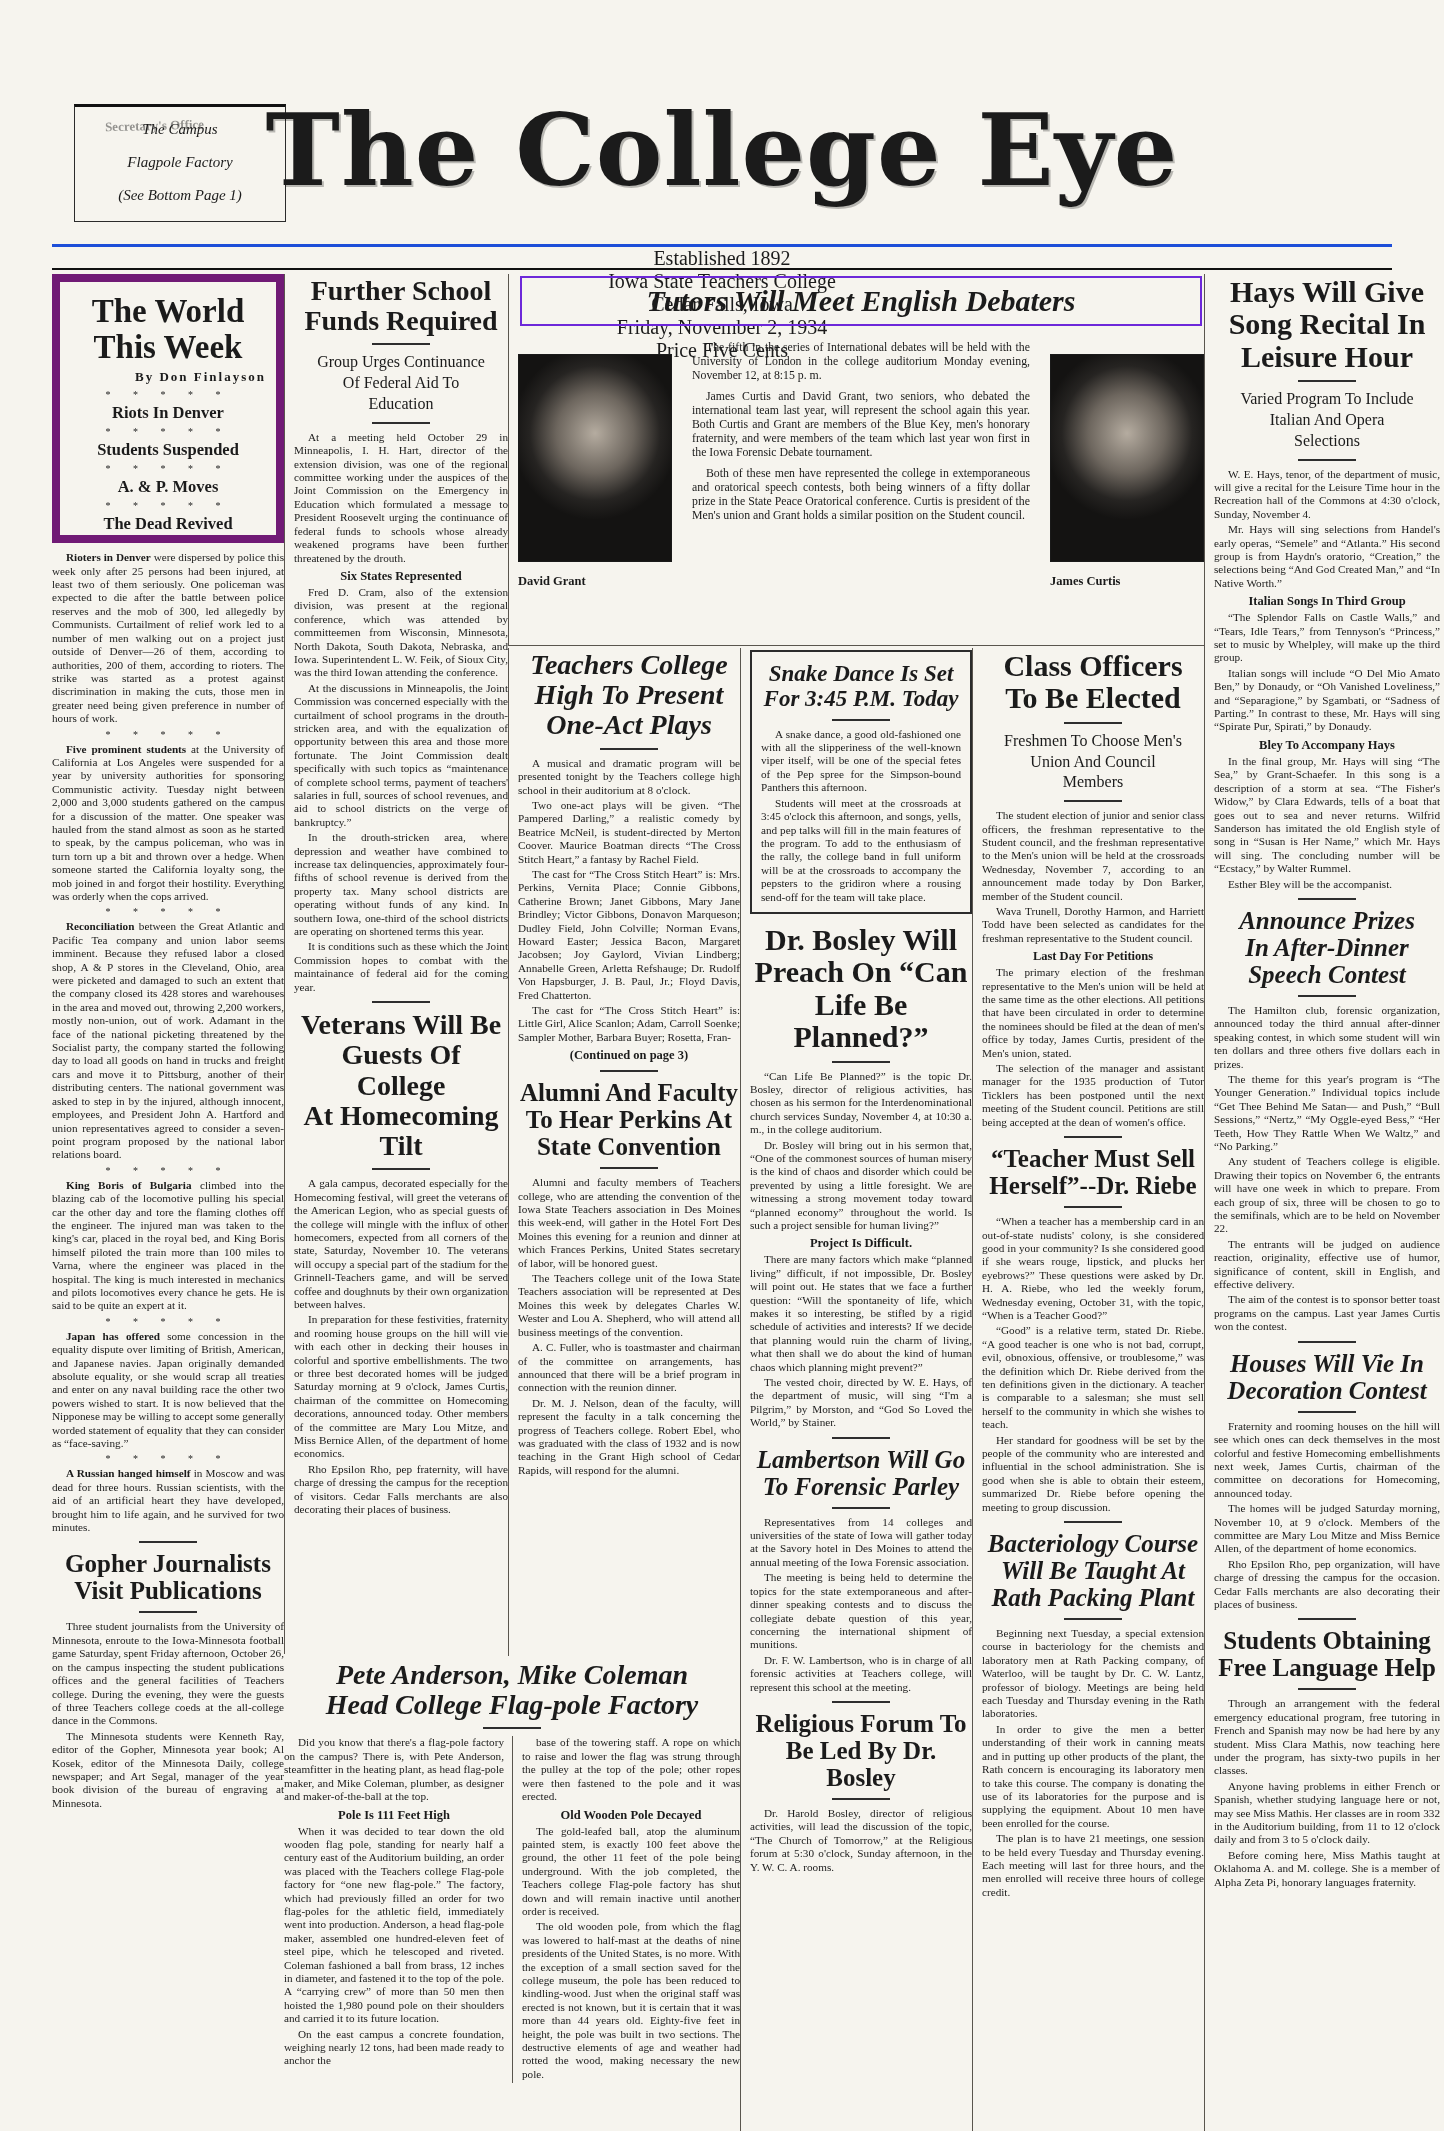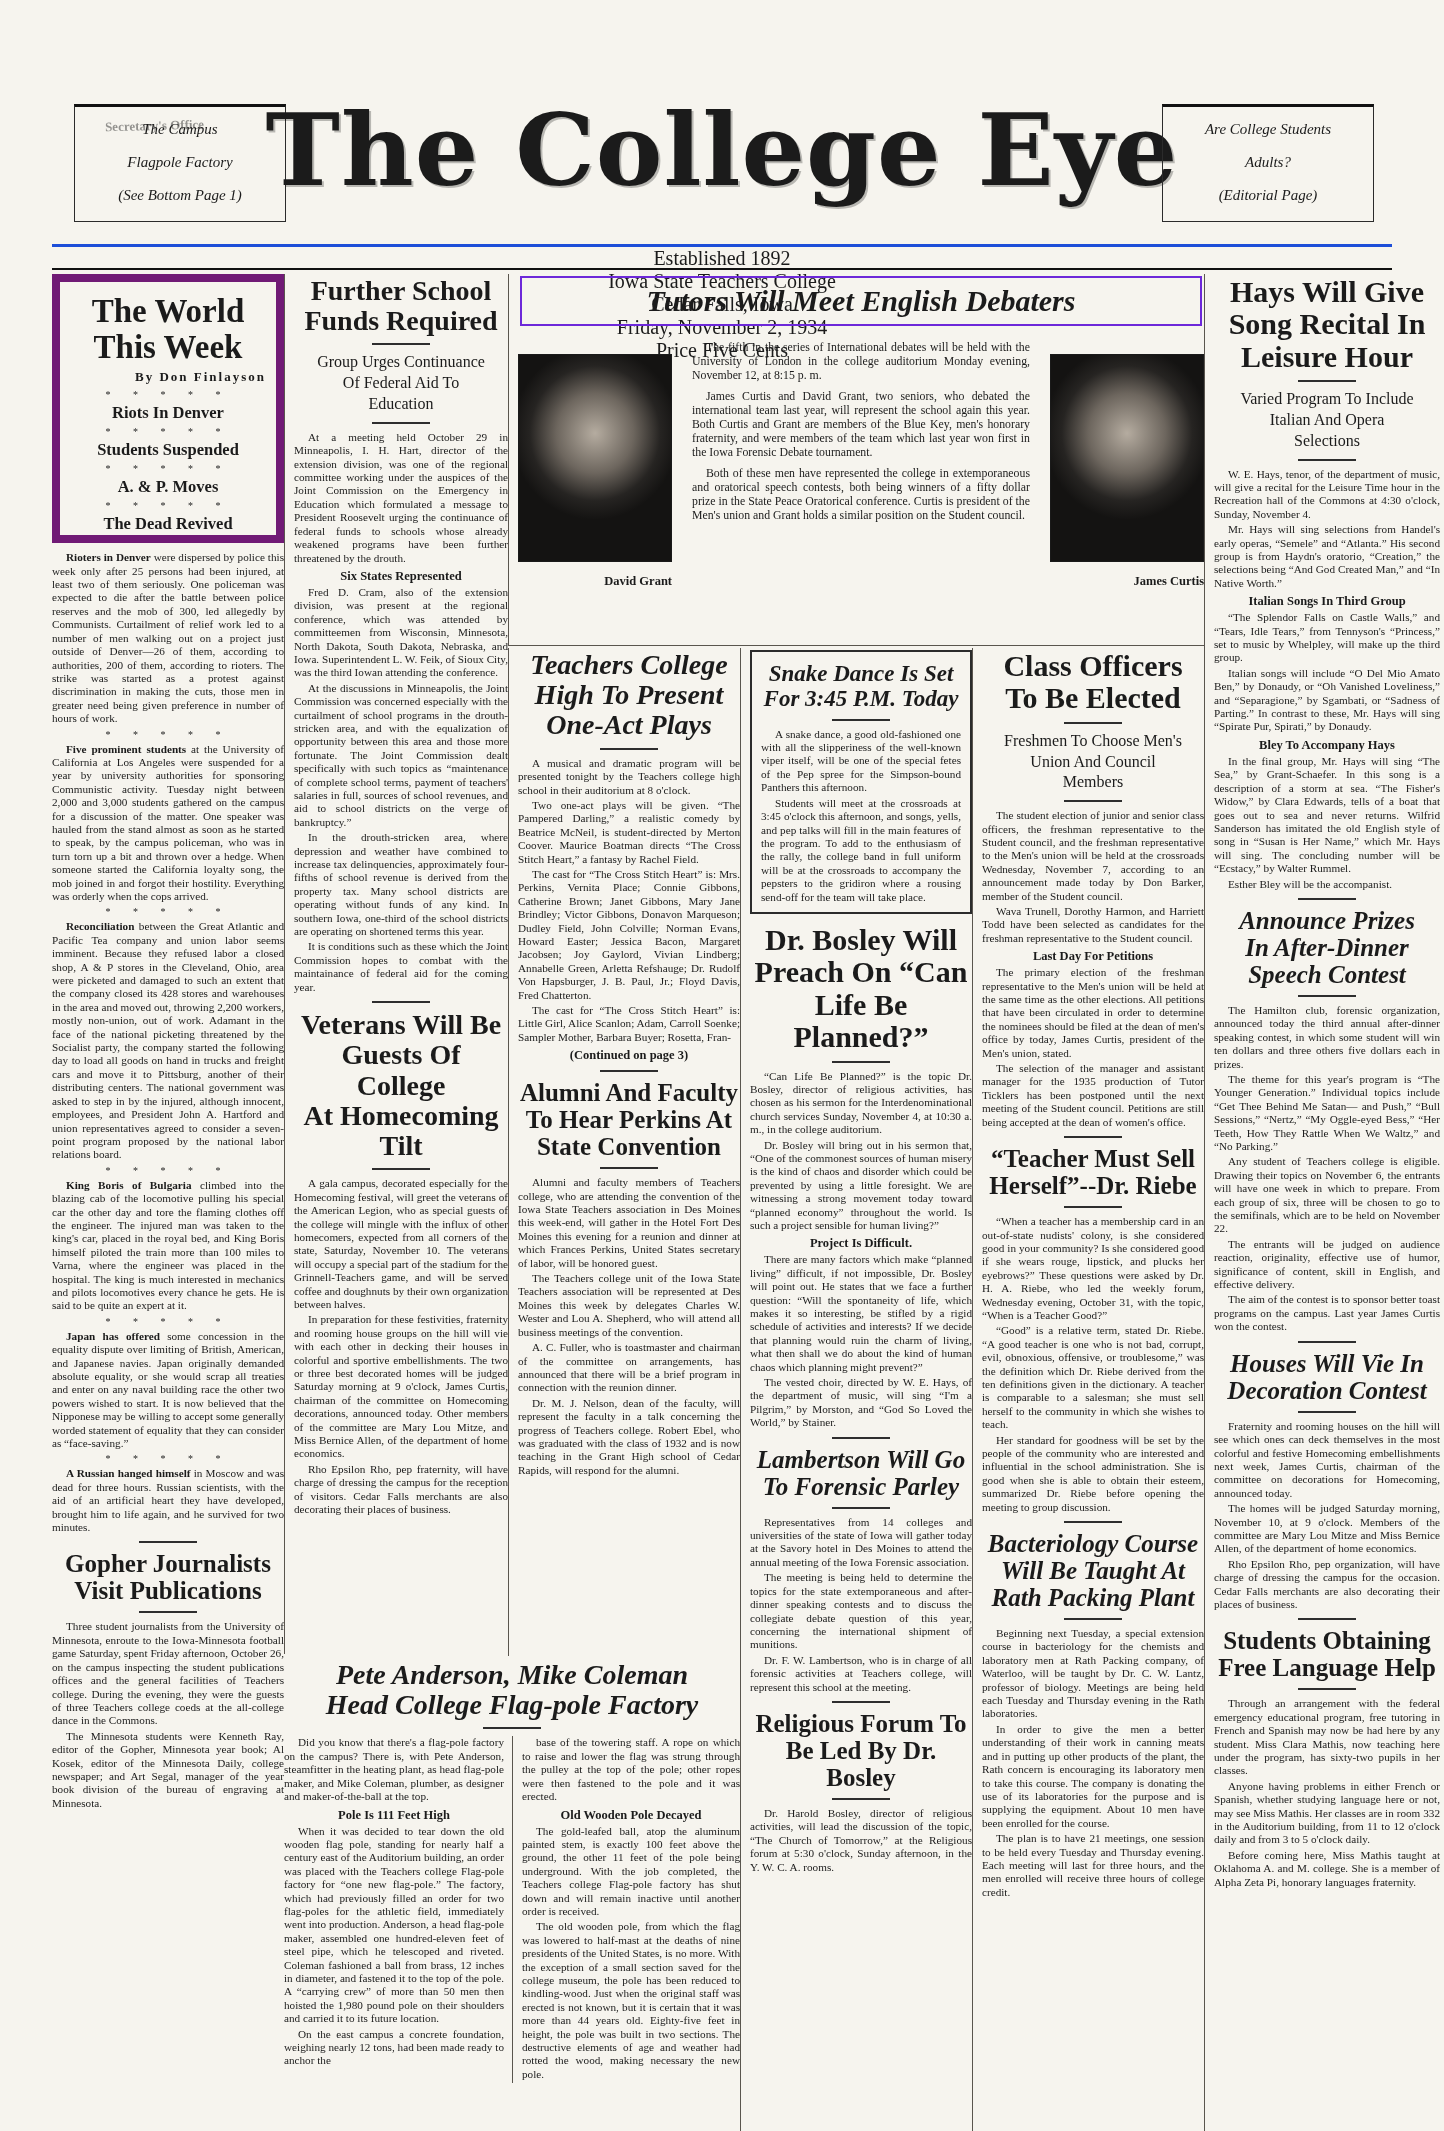--- a/index.html
+++ b/index.html
@@ -50,21 +50,21 @@
   .lead{font-weight:bold;}
   .drule{width:58px;border-top:2px solid #2e2e2e;margin:7px auto;}
   .boxed{border:8px solid #701a75;padding:10px 10px 0;margin-bottom:8px;}
   
   .banner-box{border:2px solid #6d28d9;margin:2px 2px 10px;padding:8px 4px;}
   .banner{font-weight:bold;font-style:italic;font-size:30px;text-align:center;line-height:1;}
   .deb-row{display:flex;align-items:flex-start;}
   .photo{width:152px;height:206px;margin-top:18px;
          background:radial-gradient(ellipse 55% 42% at 50% 38%,#b5aca0 0%,#6d665e 46%,#262422 78%,#141312 100%);
          border:1px solid #1a1a1a;}
-  .fig{text-align:right;flex:0 0 auto;}
+  .fig{text-align:left;flex:0 0 auto;}
   .cap{font-weight:bold;font-size:12.5px;margin-top:12px;}
   .deb-text{flex:1 1 auto;padding:0 20px;margin-top:4px;}
   .deb-text .para{font-size:11.8px;line-height:14.2px;margin-bottom:6px;}
   
   .snake{border:2px solid #2b2b2b;padding:8px 9px 6px;margin:2px 0 10px;}
   
   .fp-cols{display:flex;margin-top:4px;}
   .fp-a{width:50%;box-sizing:border-box;padding-right:8px;}
   .fp-b{width:50%;box-sizing:border-box;border-left:1px solid #5a554e;padding-left:9px;}
 </style>
@@ -74,25 +74,20 @@
 <div class="page">
 
   <div class="masthead">
     <div class="ear l">
       <span class="overprint">Secretary's Office</span>
       <div>The Campus</div>
       <div>Flagpole Factory</div>
       <div>(See Bottom Page 1)</div>
     </div>
     <div class="np-title">The College Eye</div>
-    <div class="ear r">
-      <div>Are College Students</div>
-      <div>Adults?</div>
-      <div>(Editorial Page)</div>
-    </div>
   </div>
 
   <div class="dateline">
     <span>Established 1892</span>
     <span>Iowa State Teachers College</span>
     <span>Cedar Falls, Iowa</span>
     <span>Friday, November 2, 1934</span>
     <span>Price Five Cents</span>
   </div>
 

